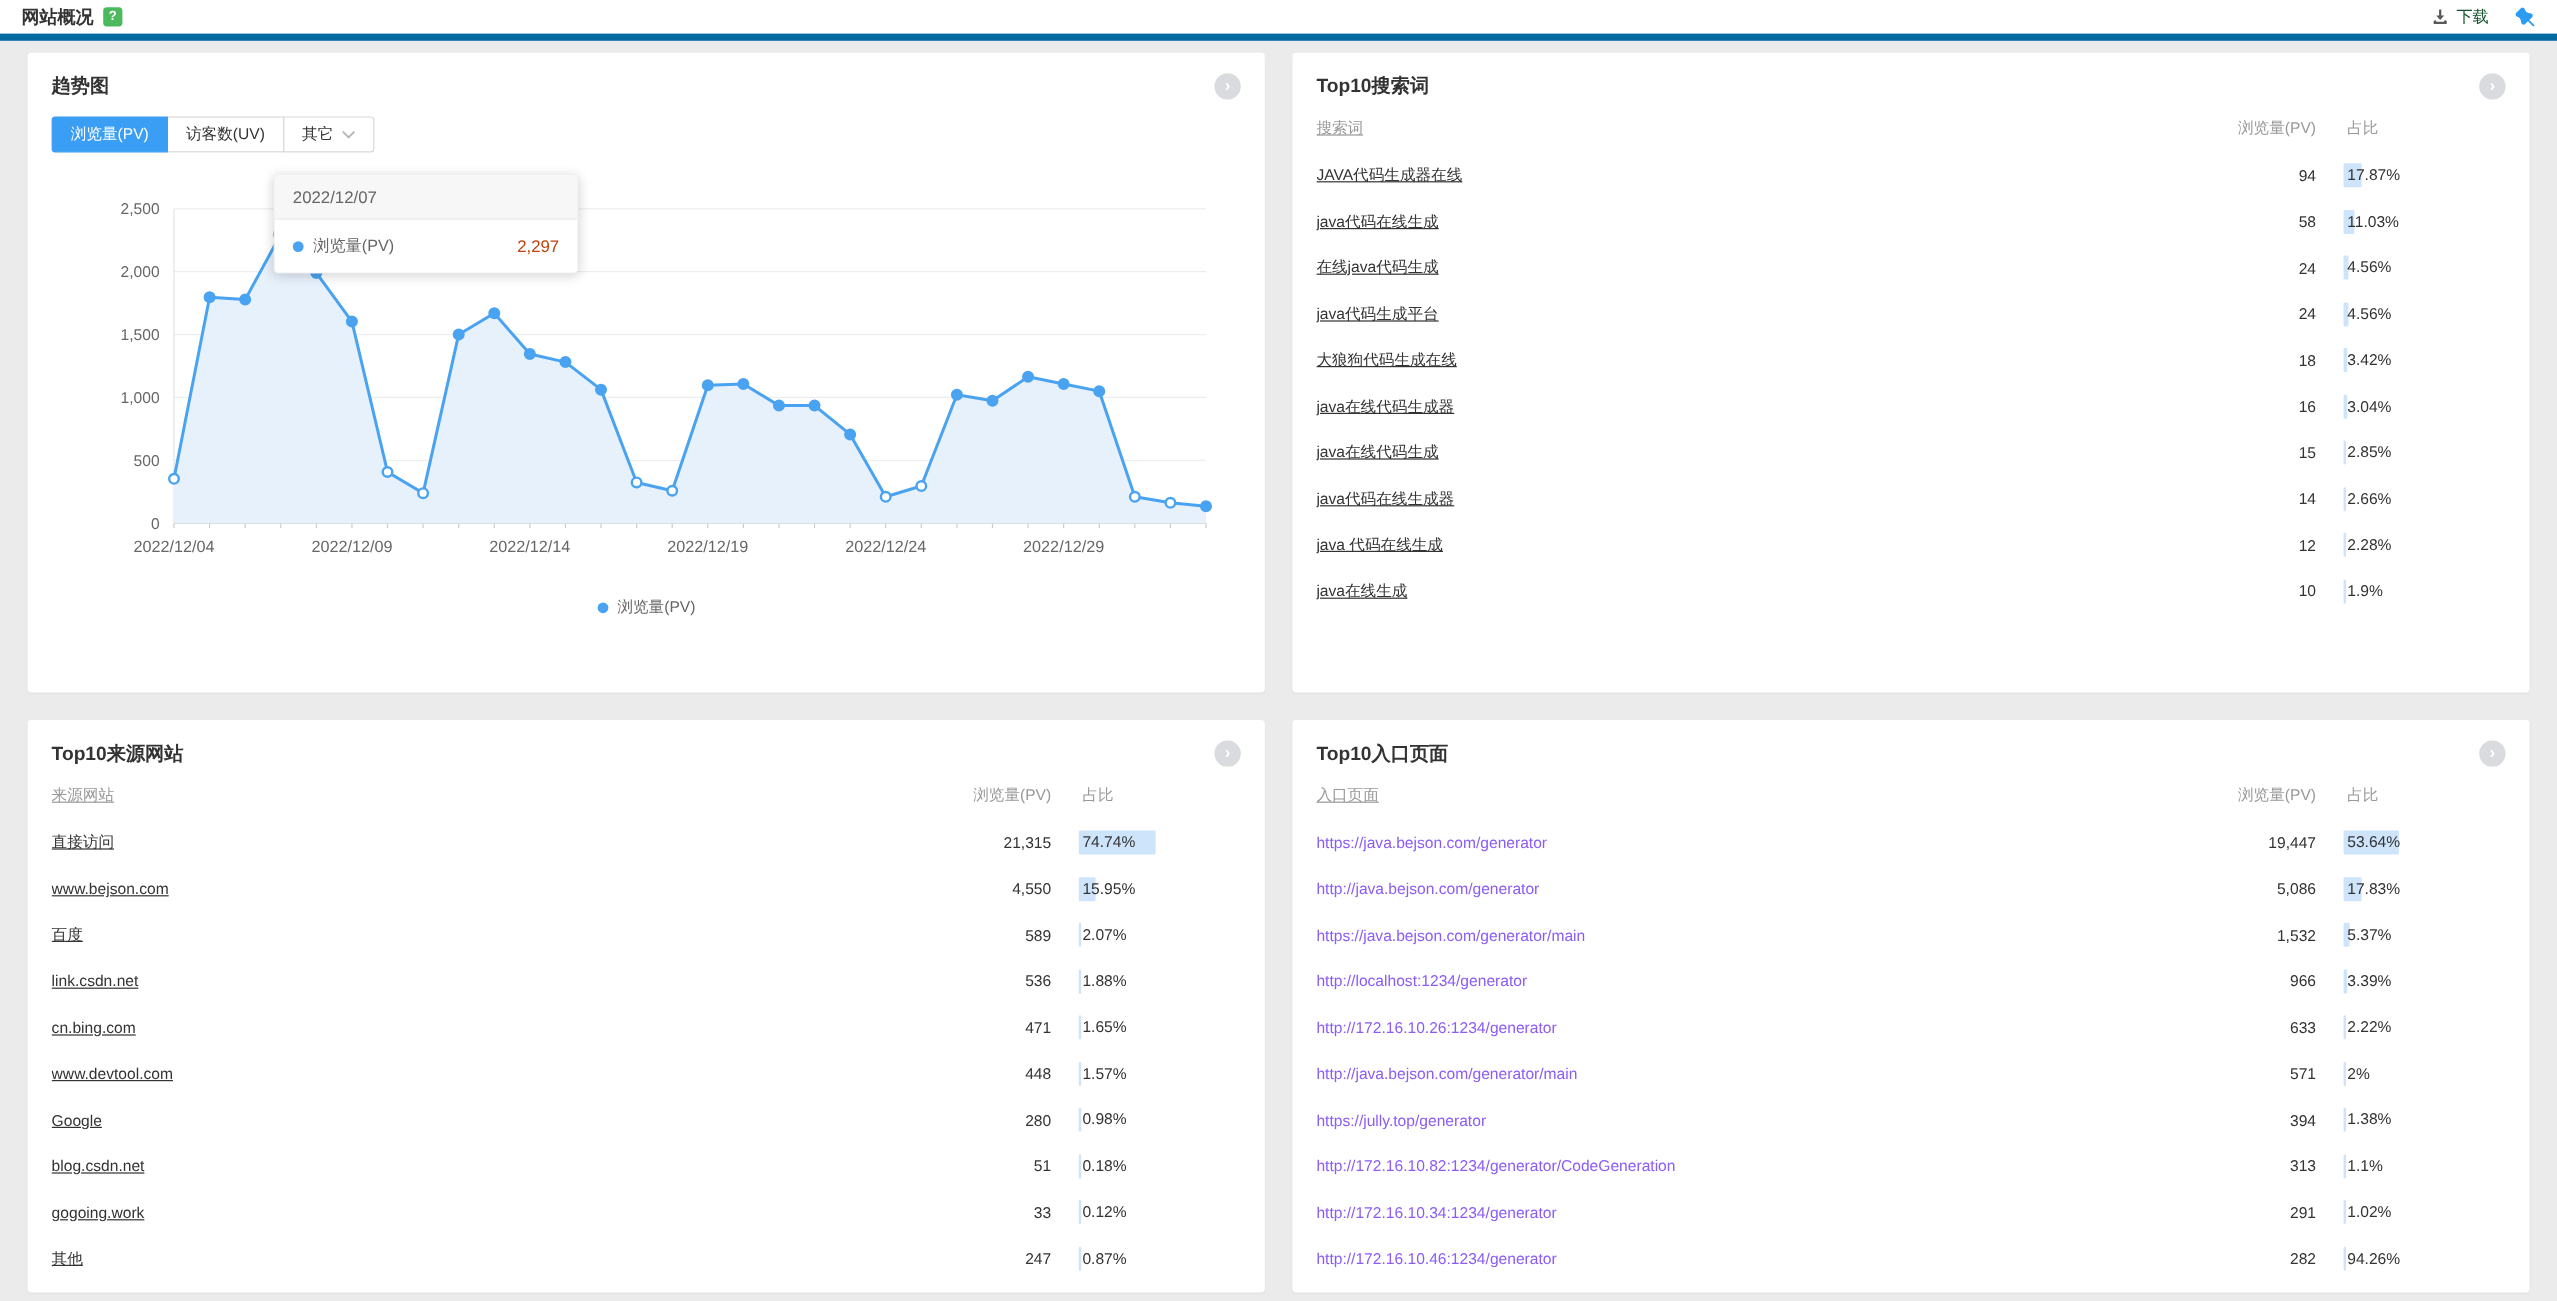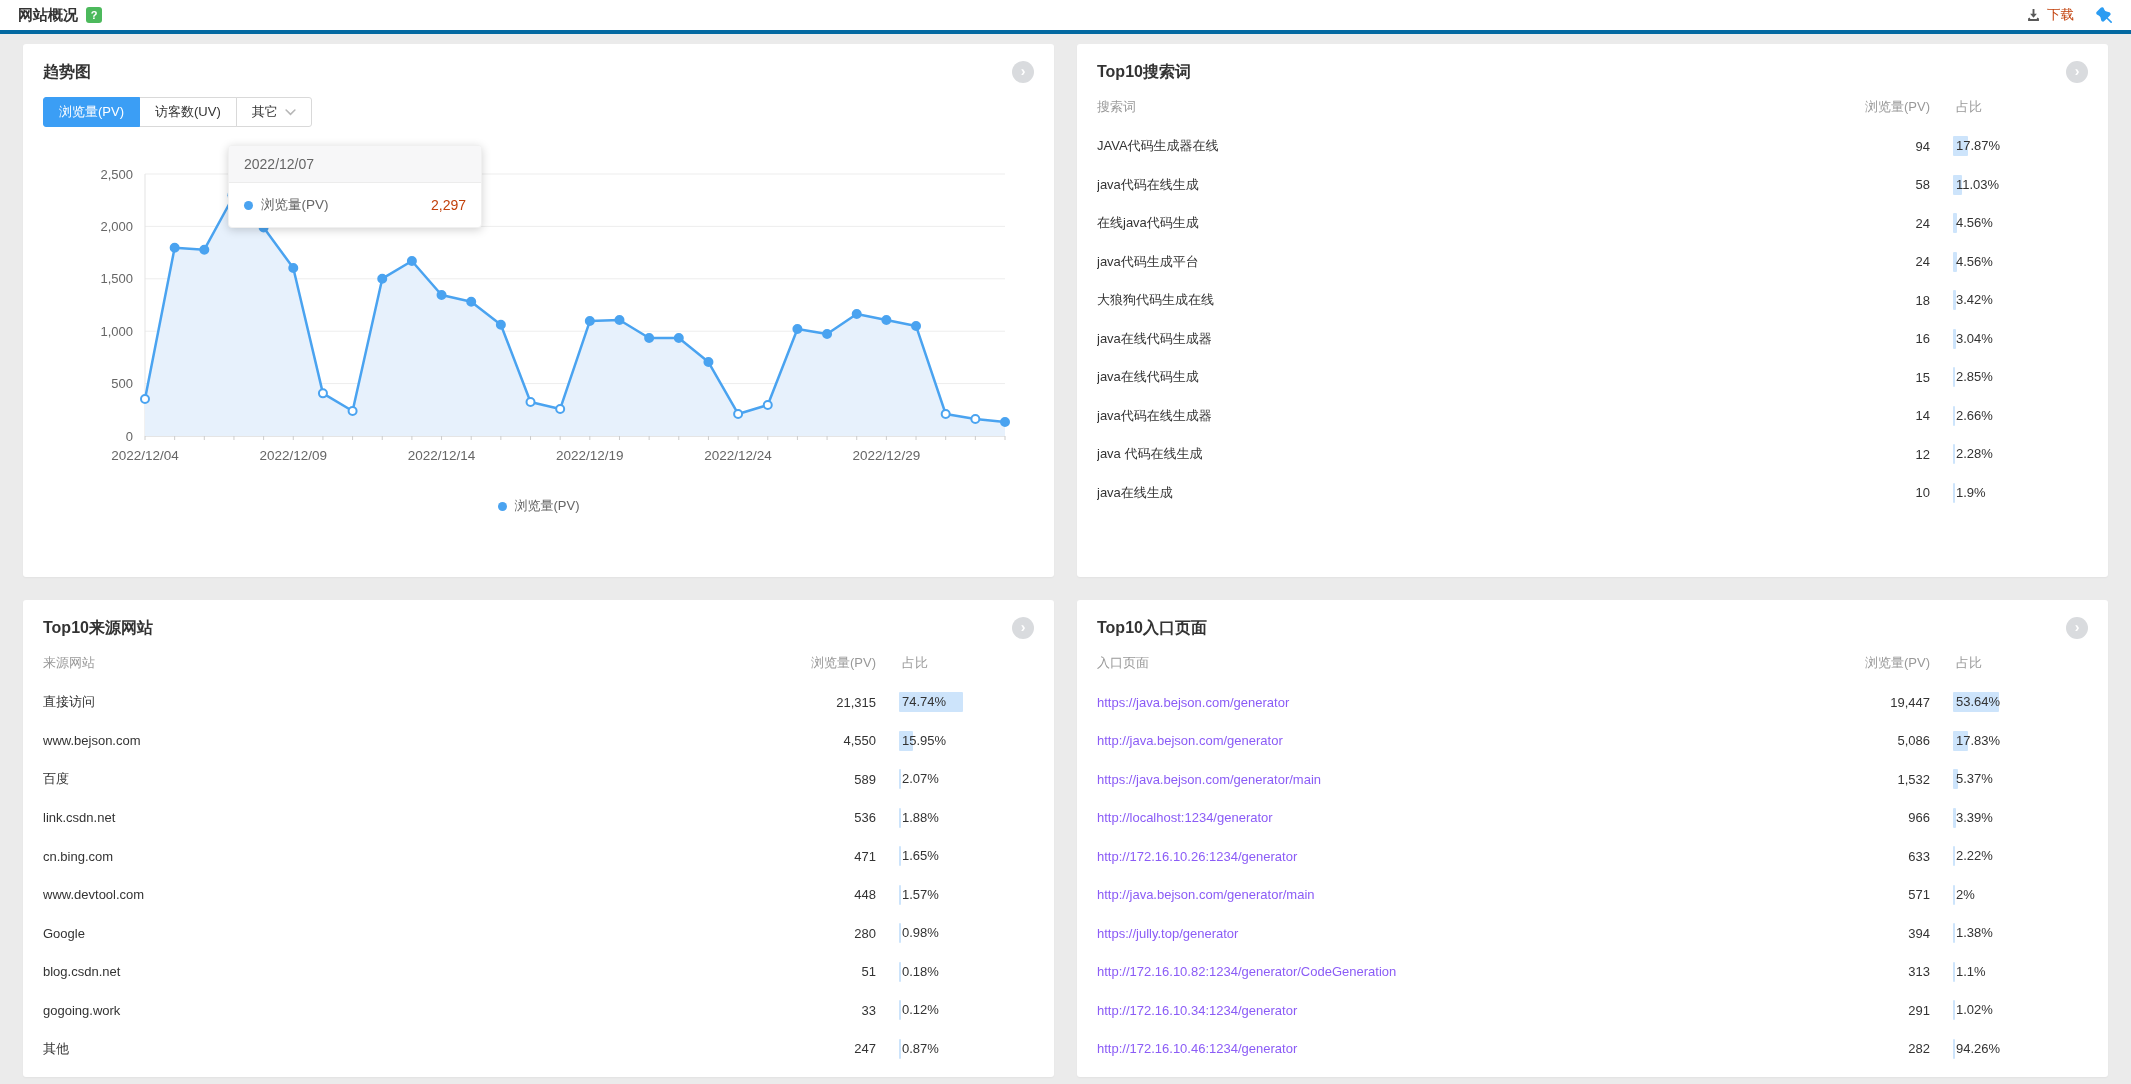--- a/index.html
+++ b/index.html
@@ -7,31 +7,31 @@
     font-family:"Liberation Sans","DejaVu Sans",sans-serif;
     background:#ebebeb;
     -webkit-font-smoothing:antialiased;
   }
   .page{width:2131px;height:1084px;overflow:hidden;position:relative;}
 
   
   .topbar{
     height:34px;background:#fff;display:flex;align-items:center;
     justify-content:space-between;padding:0 18px;box-sizing:border-box;
-    border-bottom:4px solid #0369a1;
+    border-bottom:6px solid #0369a1;
   }
   .topbar-left{display:flex;align-items:center;gap:8px;}
   .page-title{font-size:15px;font-weight:bold;color:#333;}
   .help-badge{
     width:16px;height:16px;border-radius:3px;background:#4cb95c;color:#fff;
     font-size:11px;font-weight:bold;display:inline-flex;align-items:center;
     justify-content:center;cursor:pointer;
   }
   .topbar-right{display:flex;align-items:center;gap:22px;}
-  .download-btn{display:flex;align-items:center;gap:6px;color:#c2410c;
+  .download-btn{display:flex;align-items:center;gap:6px;color:#14532d;
     font-size:13.5px;cursor:pointer;}
   .pin-btn{display:flex;align-items:center;cursor:pointer;}
 
   
   .content{
     padding:10px 23px 0 23px;
     display:grid;grid-template-columns:1031px 1031px;
     grid-template-rows:533px 477px;gap:23px;
   }
   .panel{
@@ -84,21 +84,21 @@
   .legend{
     display:flex;align-items:center;justify-content:center;gap:8px;
     margin-top:20px;color:#666;font-size:13px;cursor:pointer;
   }
 
   
   .tbl{padding:0 20px;margin-top:4px;}
   .t-head{display:flex;align-items:center;height:40px;color:#999;font-size:13px;}
   .t-row{display:flex;align-items:center;height:38.5px;font-size:13px;color:#333;}
   .cell-name{flex:1;padding-right:12px;white-space:nowrap;overflow:hidden;
-    text-overflow:ellipsis;}
+    text-overflow:ellipsis;text-decoration:underline;}
   .cell-pv{width:110px;text-align:right;flex:0 0 auto;}
   .cell-pct{width:132px;margin-left:26px;flex:0 0 auto;position:relative;
     height:20px;line-height:20px;}
   .pct-bar{position:absolute;left:-3px;top:0;height:20px;background:#cde4fb;
     border-radius:1px;}
   .pct-text{position:relative;z-index:1;padding-left:0;}
   a.cell-name{color:#8b5cf6;text-decoration:none;cursor:pointer;}
   .t-head .cell-pct{height:auto;line-height:normal;}
 </style>
 </head>

